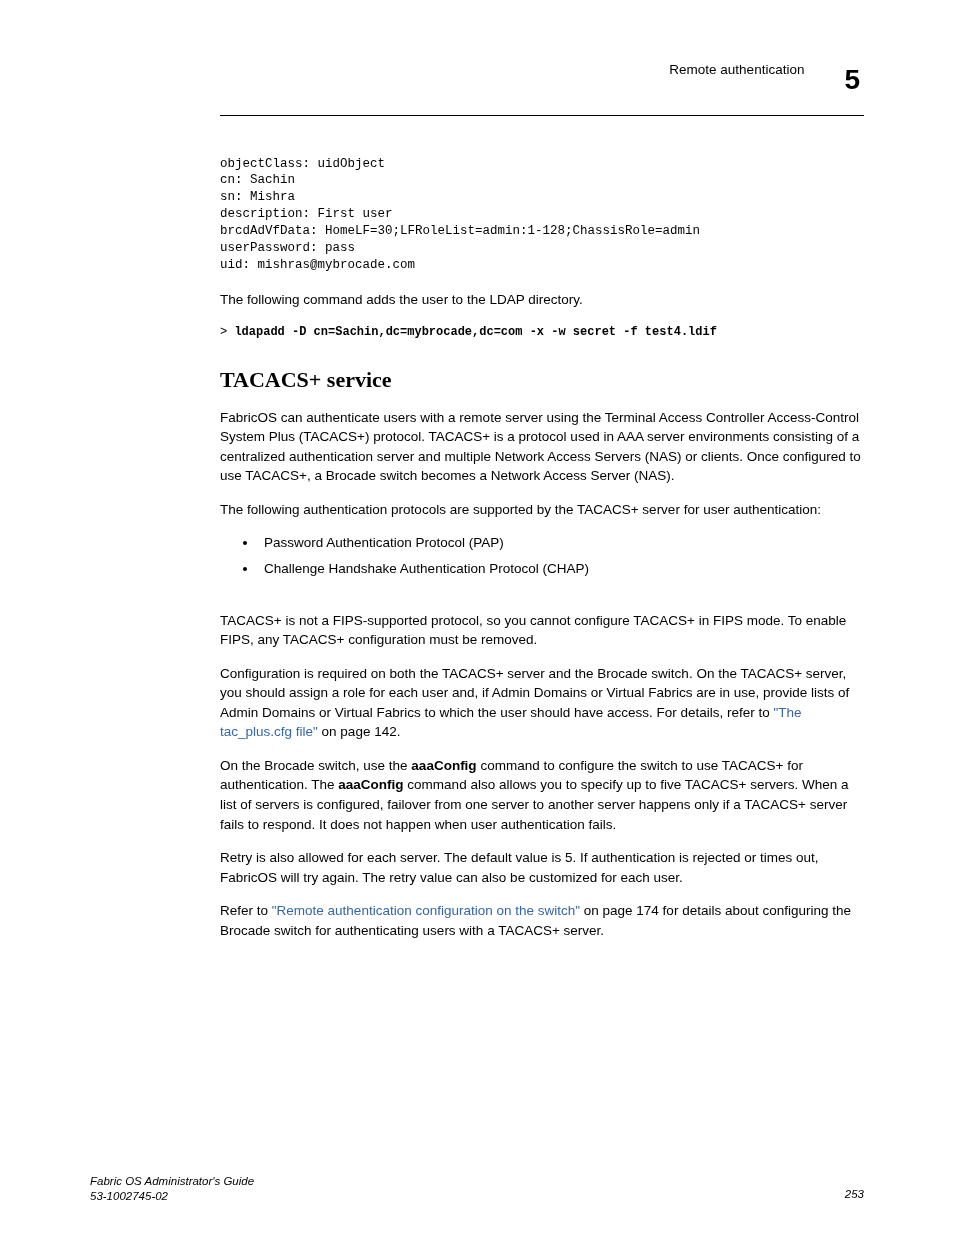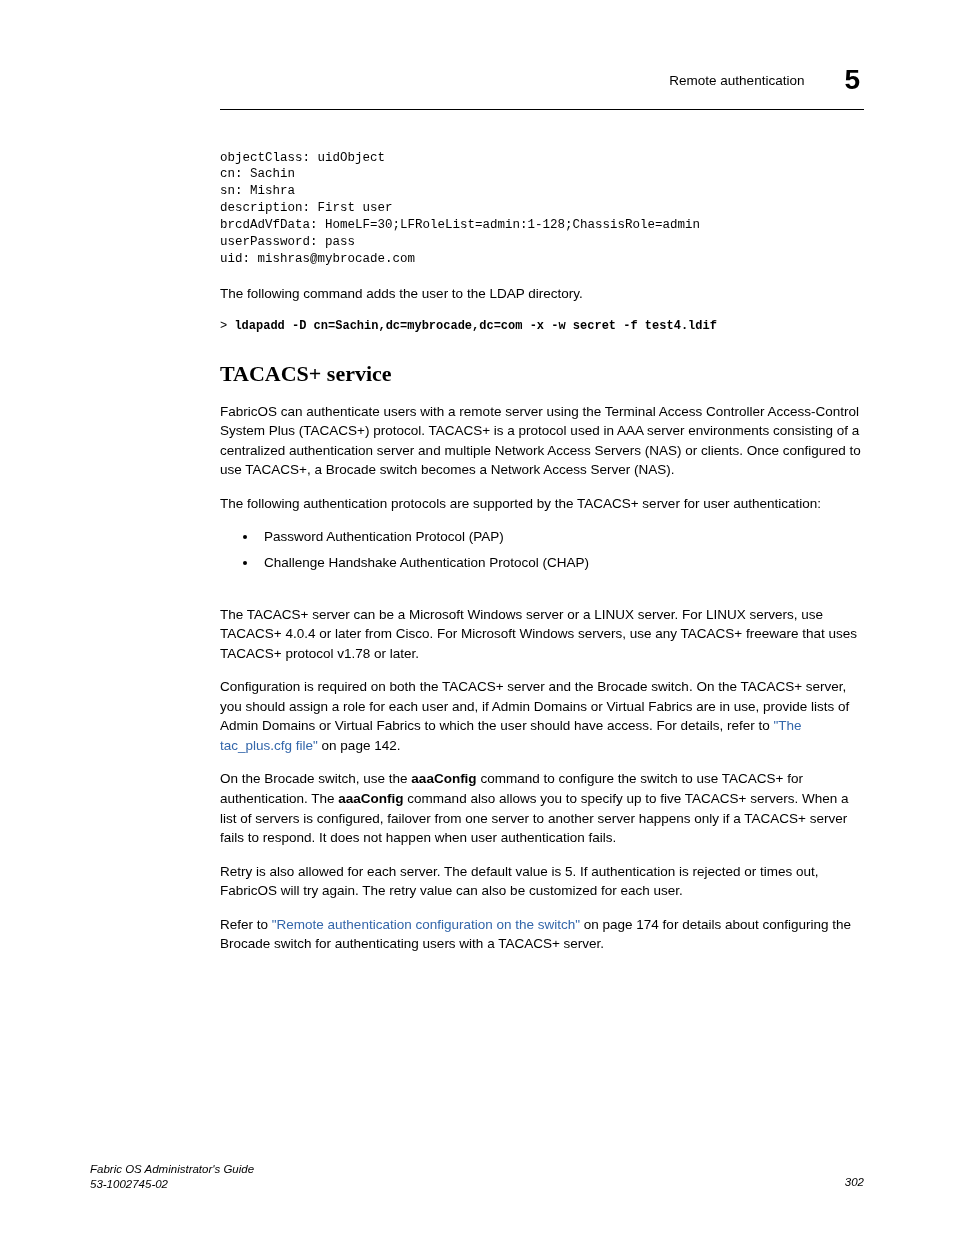--- a/index.html
+++ b/index.html
@@ -16,23 +16,22 @@
     position: relative;
     box-sizing: border-box;
   }
   .page {
     padding: 60px 90px 0 220px;
     box-sizing: border-box;
   }
   .header {
     display: flex;
     justify-content: flex-end;
-    align-items: center;
     gap: 40px;
-    margin-bottom: 8px;
+    margin-bottom: 14px;
     padding-right: 4px;
   }
   .header-chapter {
     font-size: 28px;
     font-weight: bold;
     font-family: Arial, Helvetica, sans-serif;
   }
   .header-rule {
     border: none;
     border-top: 1px solid #000;
@@ -77,21 +76,21 @@
   ul.bullets li {
     margin-bottom: 6px;
     padding-left: 6px;
   }
   .link {
     color: #3366aa;
   }
   .bold { font-weight: bold; }
   .footer {
     position: absolute;
-    bottom: 44px;
+    bottom: 32px;
     left: 90px;
     right: 90px;
     display: flex;
     justify-content: space-between;
     align-items: flex-end;
     font-style: italic;
     font-size: 11.5px;
   }
   .footer-left { line-height: 1.25; }
   .footer-right { }
@@ -124,21 +123,21 @@
   <h2 class="section">TACACS+ service</h2>
 
   <p class="bodytext">FabricOS can authenticate users with a remote server using the Terminal Access Controller Access-Control System Plus (TACACS+) protocol. TACACS+ is a protocol used in AAA server environments consisting of a centralized authentication server and multiple Network Access Servers (NAS) or clients. Once configured to use TACACS+, a Brocade switch becomes a Network Access Server (NAS).</p>
   <p class="bodytext">The following authentication protocols are supported by the TACACS+ server for user authentication:</p>
 
   <ul class="bullets">
     <li>Password Authentication Protocol (PAP)</li>
     <li>Challenge Handshake Authentication Protocol (CHAP)</li>
   </ul>
 
-  <p class="bodytext">The TACACS+ server can be a Microsoft Windows server or a LINUX server. For LINUX servers, use TACACS+ 4.0.4 or later from Cisco. For Microsoft Windows servers, use any TACACS+ freeware that uses TACACS+ protocol v1.78 or later.</p>
+  <p class="bodytext">TACACS+ is not a FIPS-supported protocol, so you cannot configure TACACS+ in FIPS mode. To enable FIPS, any TACACS+ configuration must be removed.</p>
 
 
   <p class="bodytext">
     <span>Configuration is required on both the TACACS+ server and the Brocade switch. On the TACACS+ server, you should assign a role for each user and, if Admin Domains or Virtual Fabrics are in use, provide lists of Admin Domains or Virtual Fabrics to which the user should have access. For details, refer to </span><span class="link">"The tac_plus.cfg file"</span><span> on page 142.</span>
   </p>
 
   <p class="bodytext">
     <span>On the Brocade switch, use the </span><span class="bold">aaaConfig</span><span> command to configure the switch to use TACACS+ for authentication. The </span><span class="bold">aaaConfig</span><span> command also allows you to specify up to five TACACS+ servers. When a list of servers is configured, failover from one server to another server happens only if a TACACS+ server fails to respond. It does not happen when user authentication fails.</span>
   </p>
 
@@ -148,14 +147,14 @@
     <span>Refer to </span><span class="link">"Remote authentication configuration on the switch"</span><span> on page 174 for details about configuring the Brocade switch for authenticating users with a TACACS+ server.</span>
   </p>
 
 </div>
 
 <div class="footer">
   <div class="footer-left">
     <div>Fabric OS Administrator's Guide</div>
     <div>53-1002745-02</div>
   </div>
-  <div class="footer-right">302</div>
+  <div class="footer-right">253</div>
 </div>
 
 </body></html>

